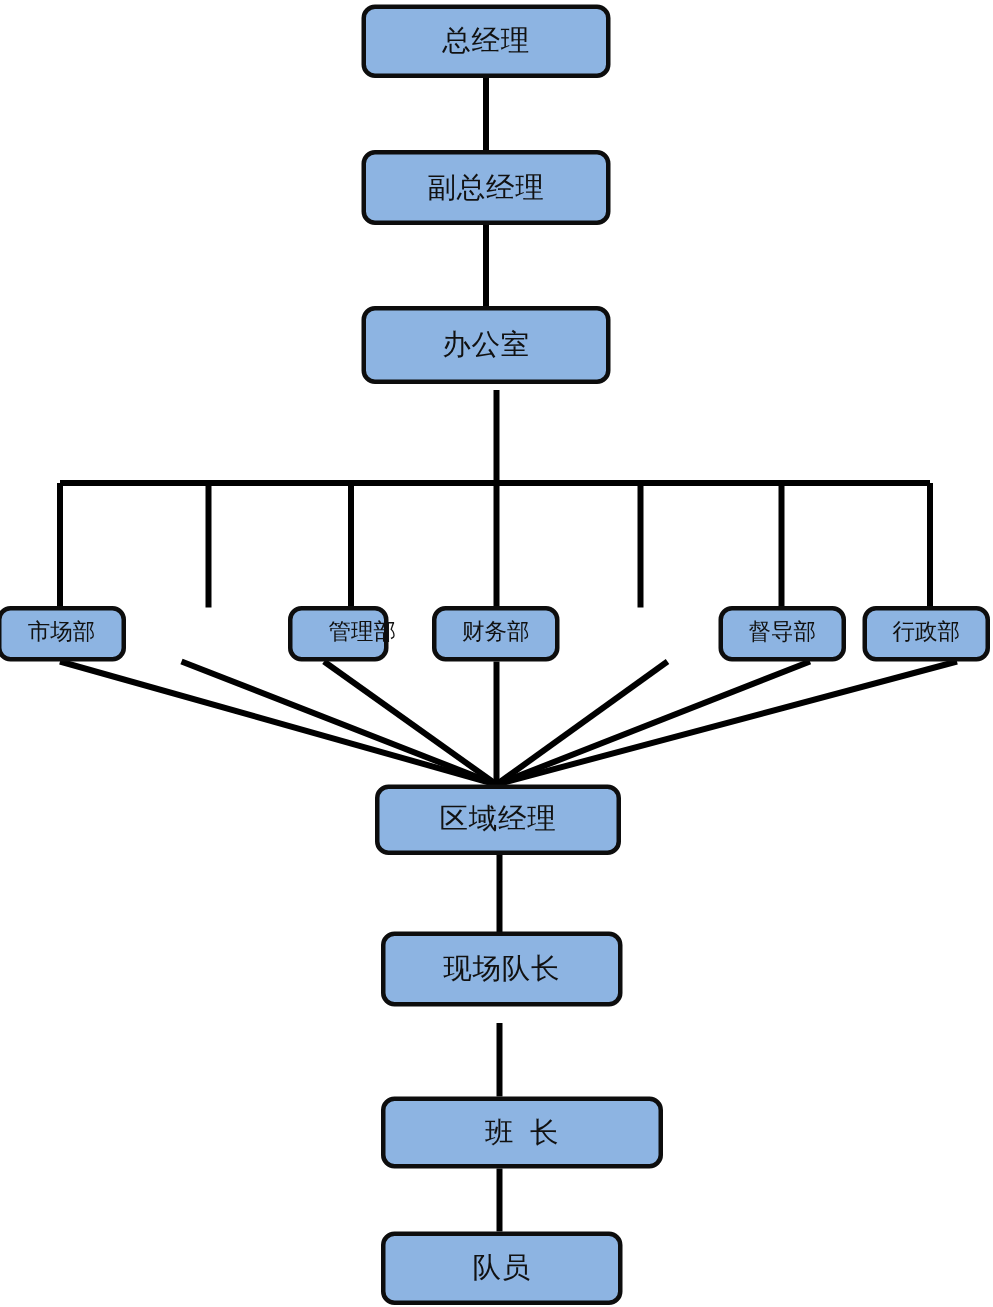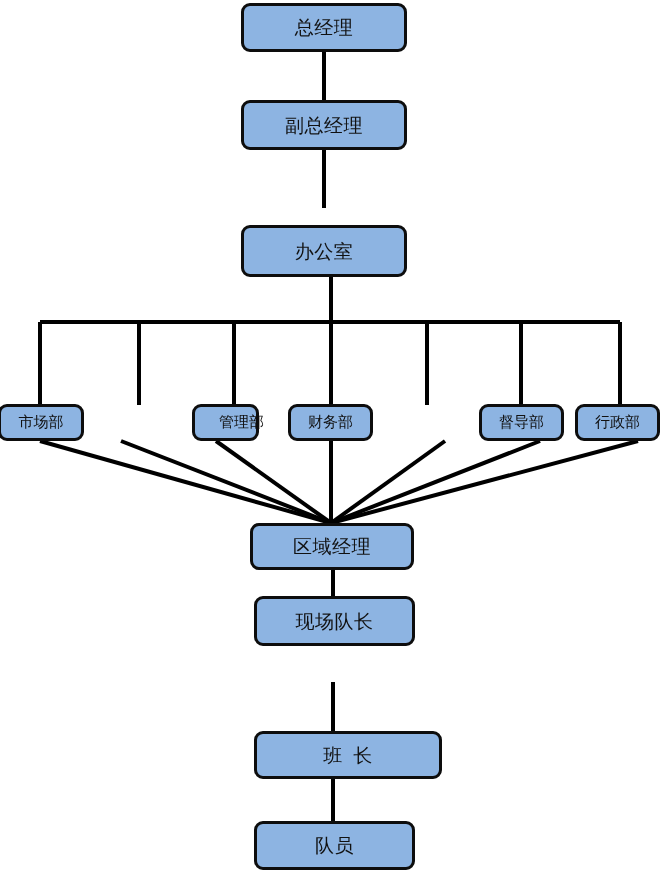--- a/index.html
+++ b/index.html
@@ -93,21 +93,21 @@
   </svg>
 
   <div class="node-box lvl-top" style="left:241px; top:3px; width:166px; height:49px;">
     <span class="node-label">总经理</span>
   </div>
 
   <div class="node-box lvl-top" style="left:241px; top:100px; width:166px; height:50px;">
     <span class="node-label">副总经理</span>
   </div>
 
-  <div class="node-box lvl-top" style="left:241px; top:225px; width:166px; height:52px;">
+  <div class="node-box lvl-top" style="left:241px; top:204px; width:166px; height:52px;">
     <span class="node-label">办公室</span>
   </div>
 
   <div class="node-box lvl-dept" style="left:-2px; top:404px; width:86px; height:37px;">
     <span class="node-label">市场部</span>
   </div>
   <div class="node-box lvl-dept" style="left:192px; top:404px; width:67px; height:37px;padding-left:32px;">
     <span class="node-label">管理部</span>
   </div>
   <div class="node-box lvl-dept" style="left:288px; top:404px; width:85px; height:37px;">
@@ -117,21 +117,21 @@
     <span class="node-label">督导部</span>
   </div>
   <div class="node-box lvl-dept" style="left:575px; top:404px; width:85px; height:37px;">
     <span class="node-label">行政部</span>
   </div>
 
   <div class="node-box lvl-bot" style="left:250px; top:523px; width:164px; height:47px;">
     <span class="node-label">区域经理</span>
   </div>
 
-  <div class="node-box lvl-bot" style="left:254px; top:596px; width:161px; height:50px;">
+  <div class="node-box lvl-bot" style="left:254px; top:621px; width:161px; height:50px;">
     <span class="node-label">现场队长</span>
   </div>
 
   <div class="node-box lvl-bot" style="left:254px; top:731px; width:188px; height:48px;">
     <span class="node-label">班  长</span>
   </div>
 
   <div class="node-box lvl-bot" style="left:254px; top:821px; width:161px; height:49px;">
     <span class="node-label">队员</span>
   </div>

